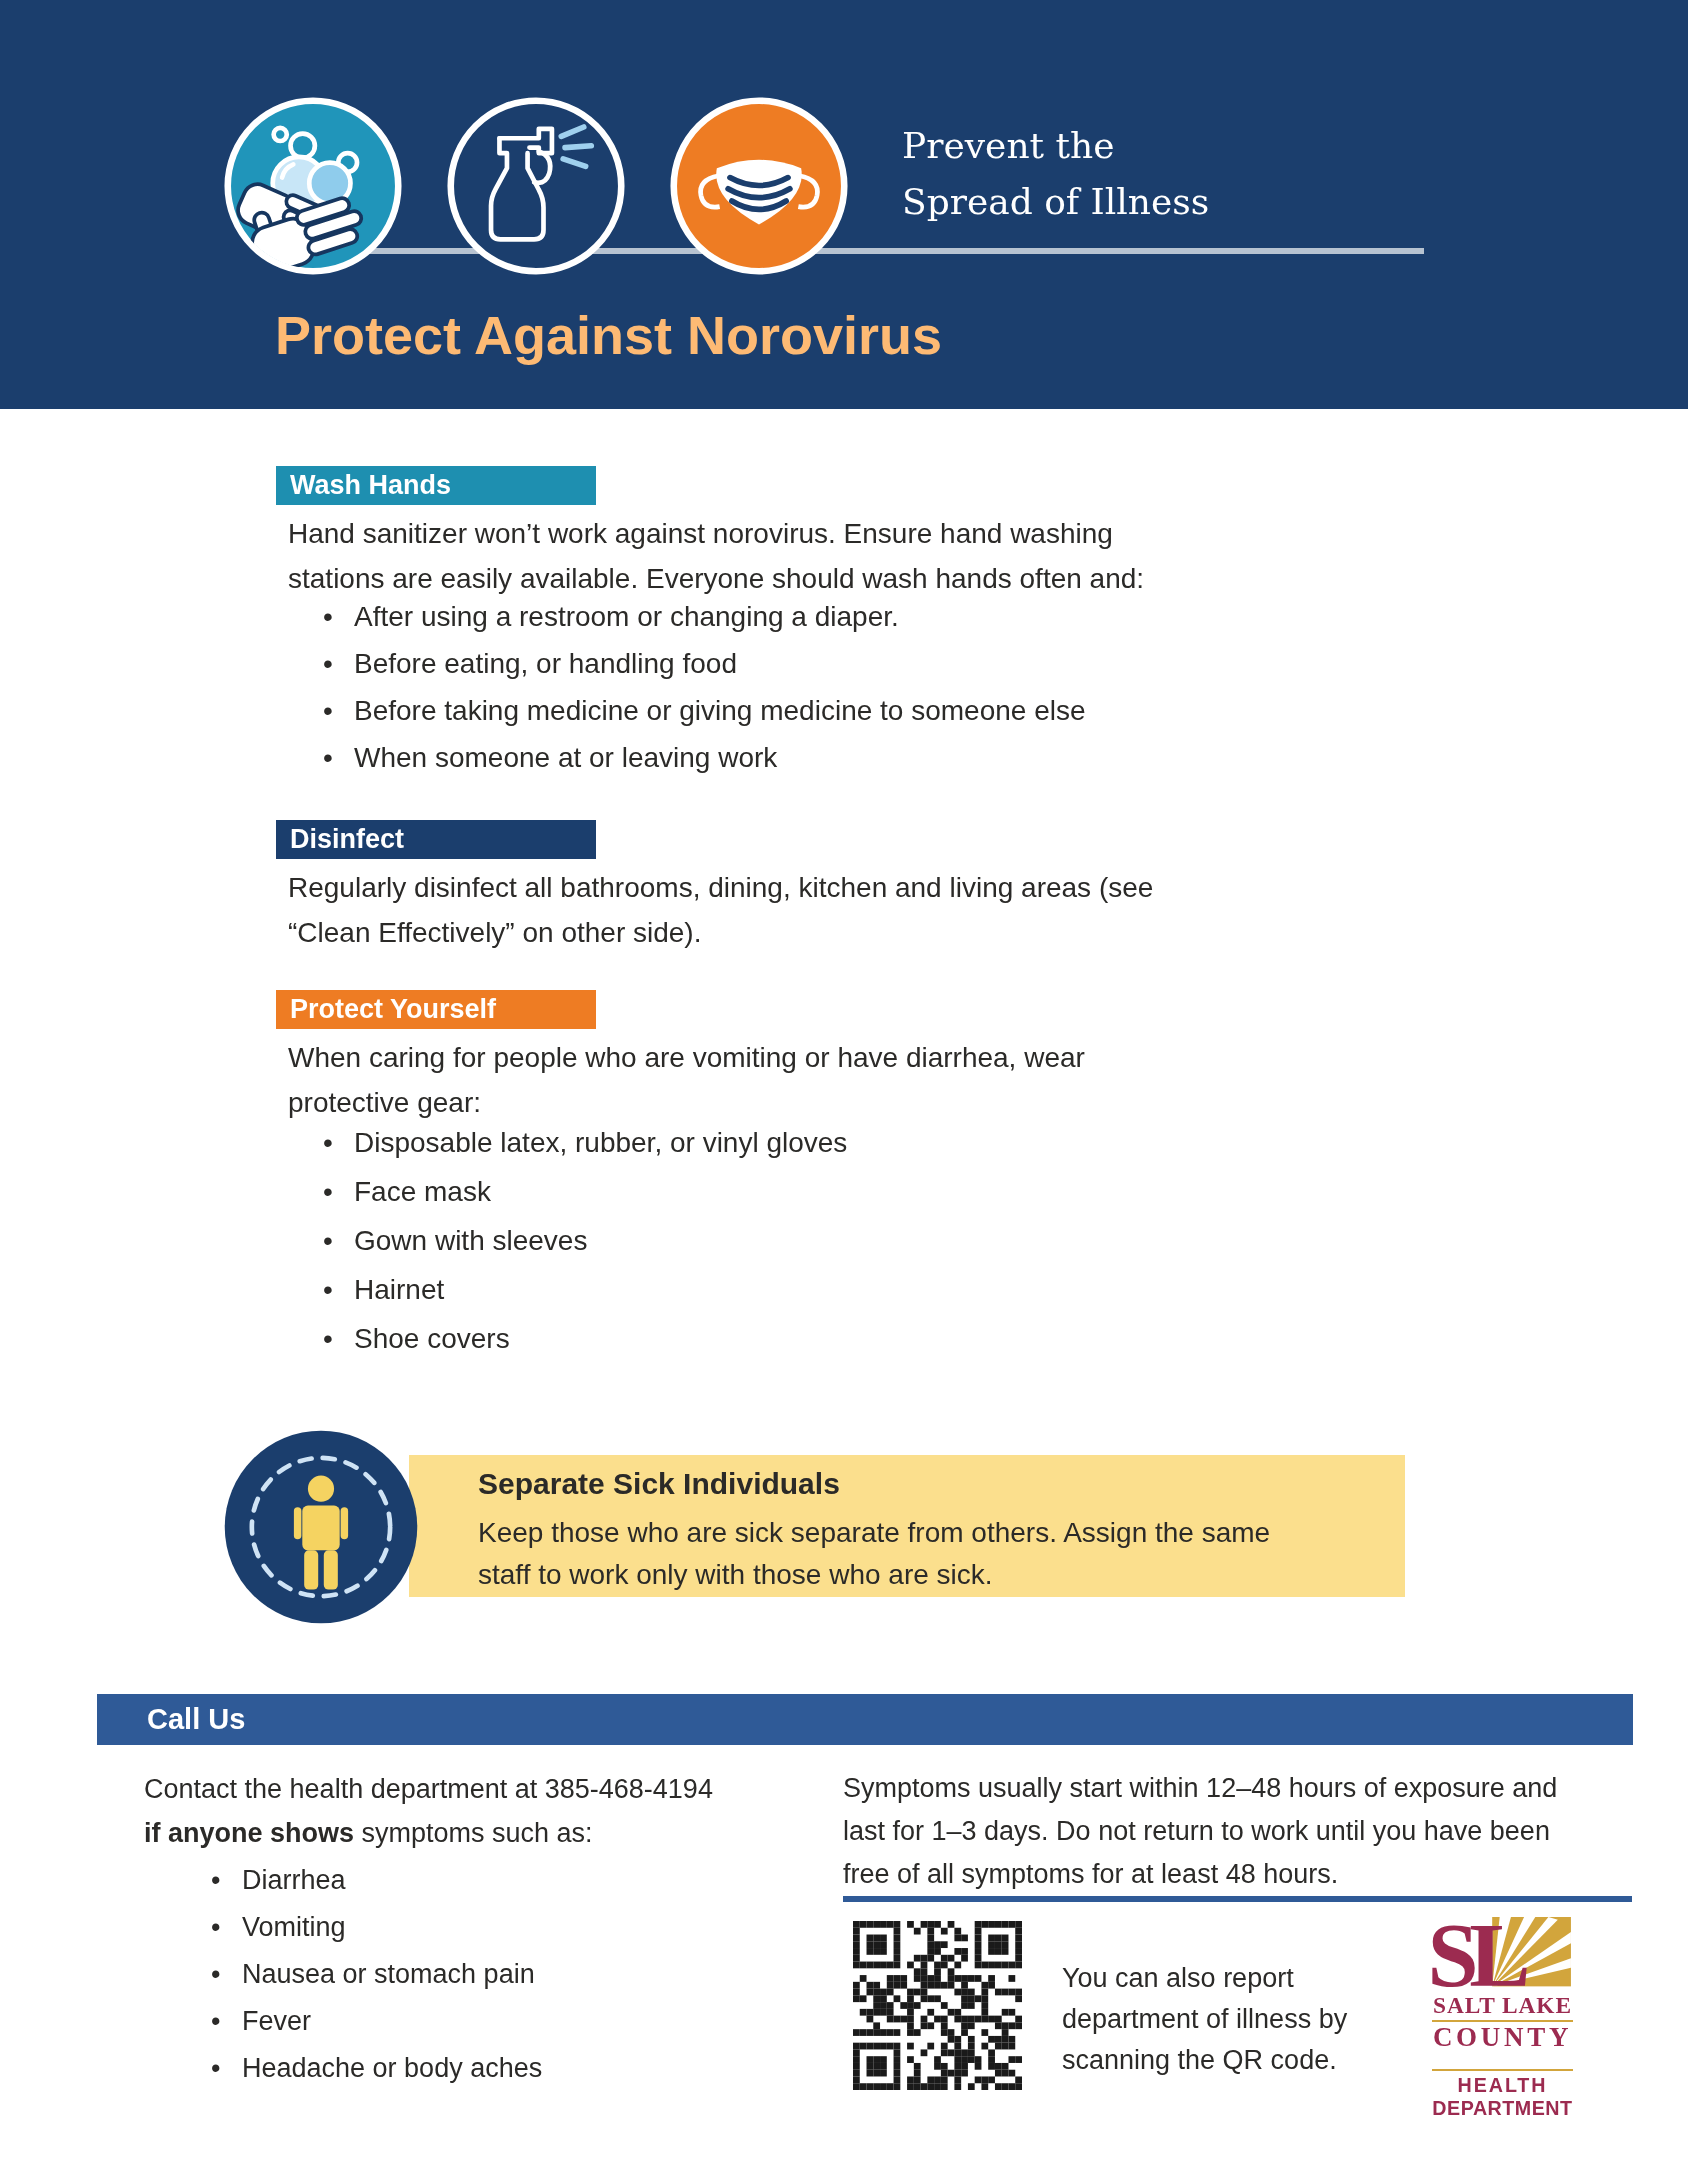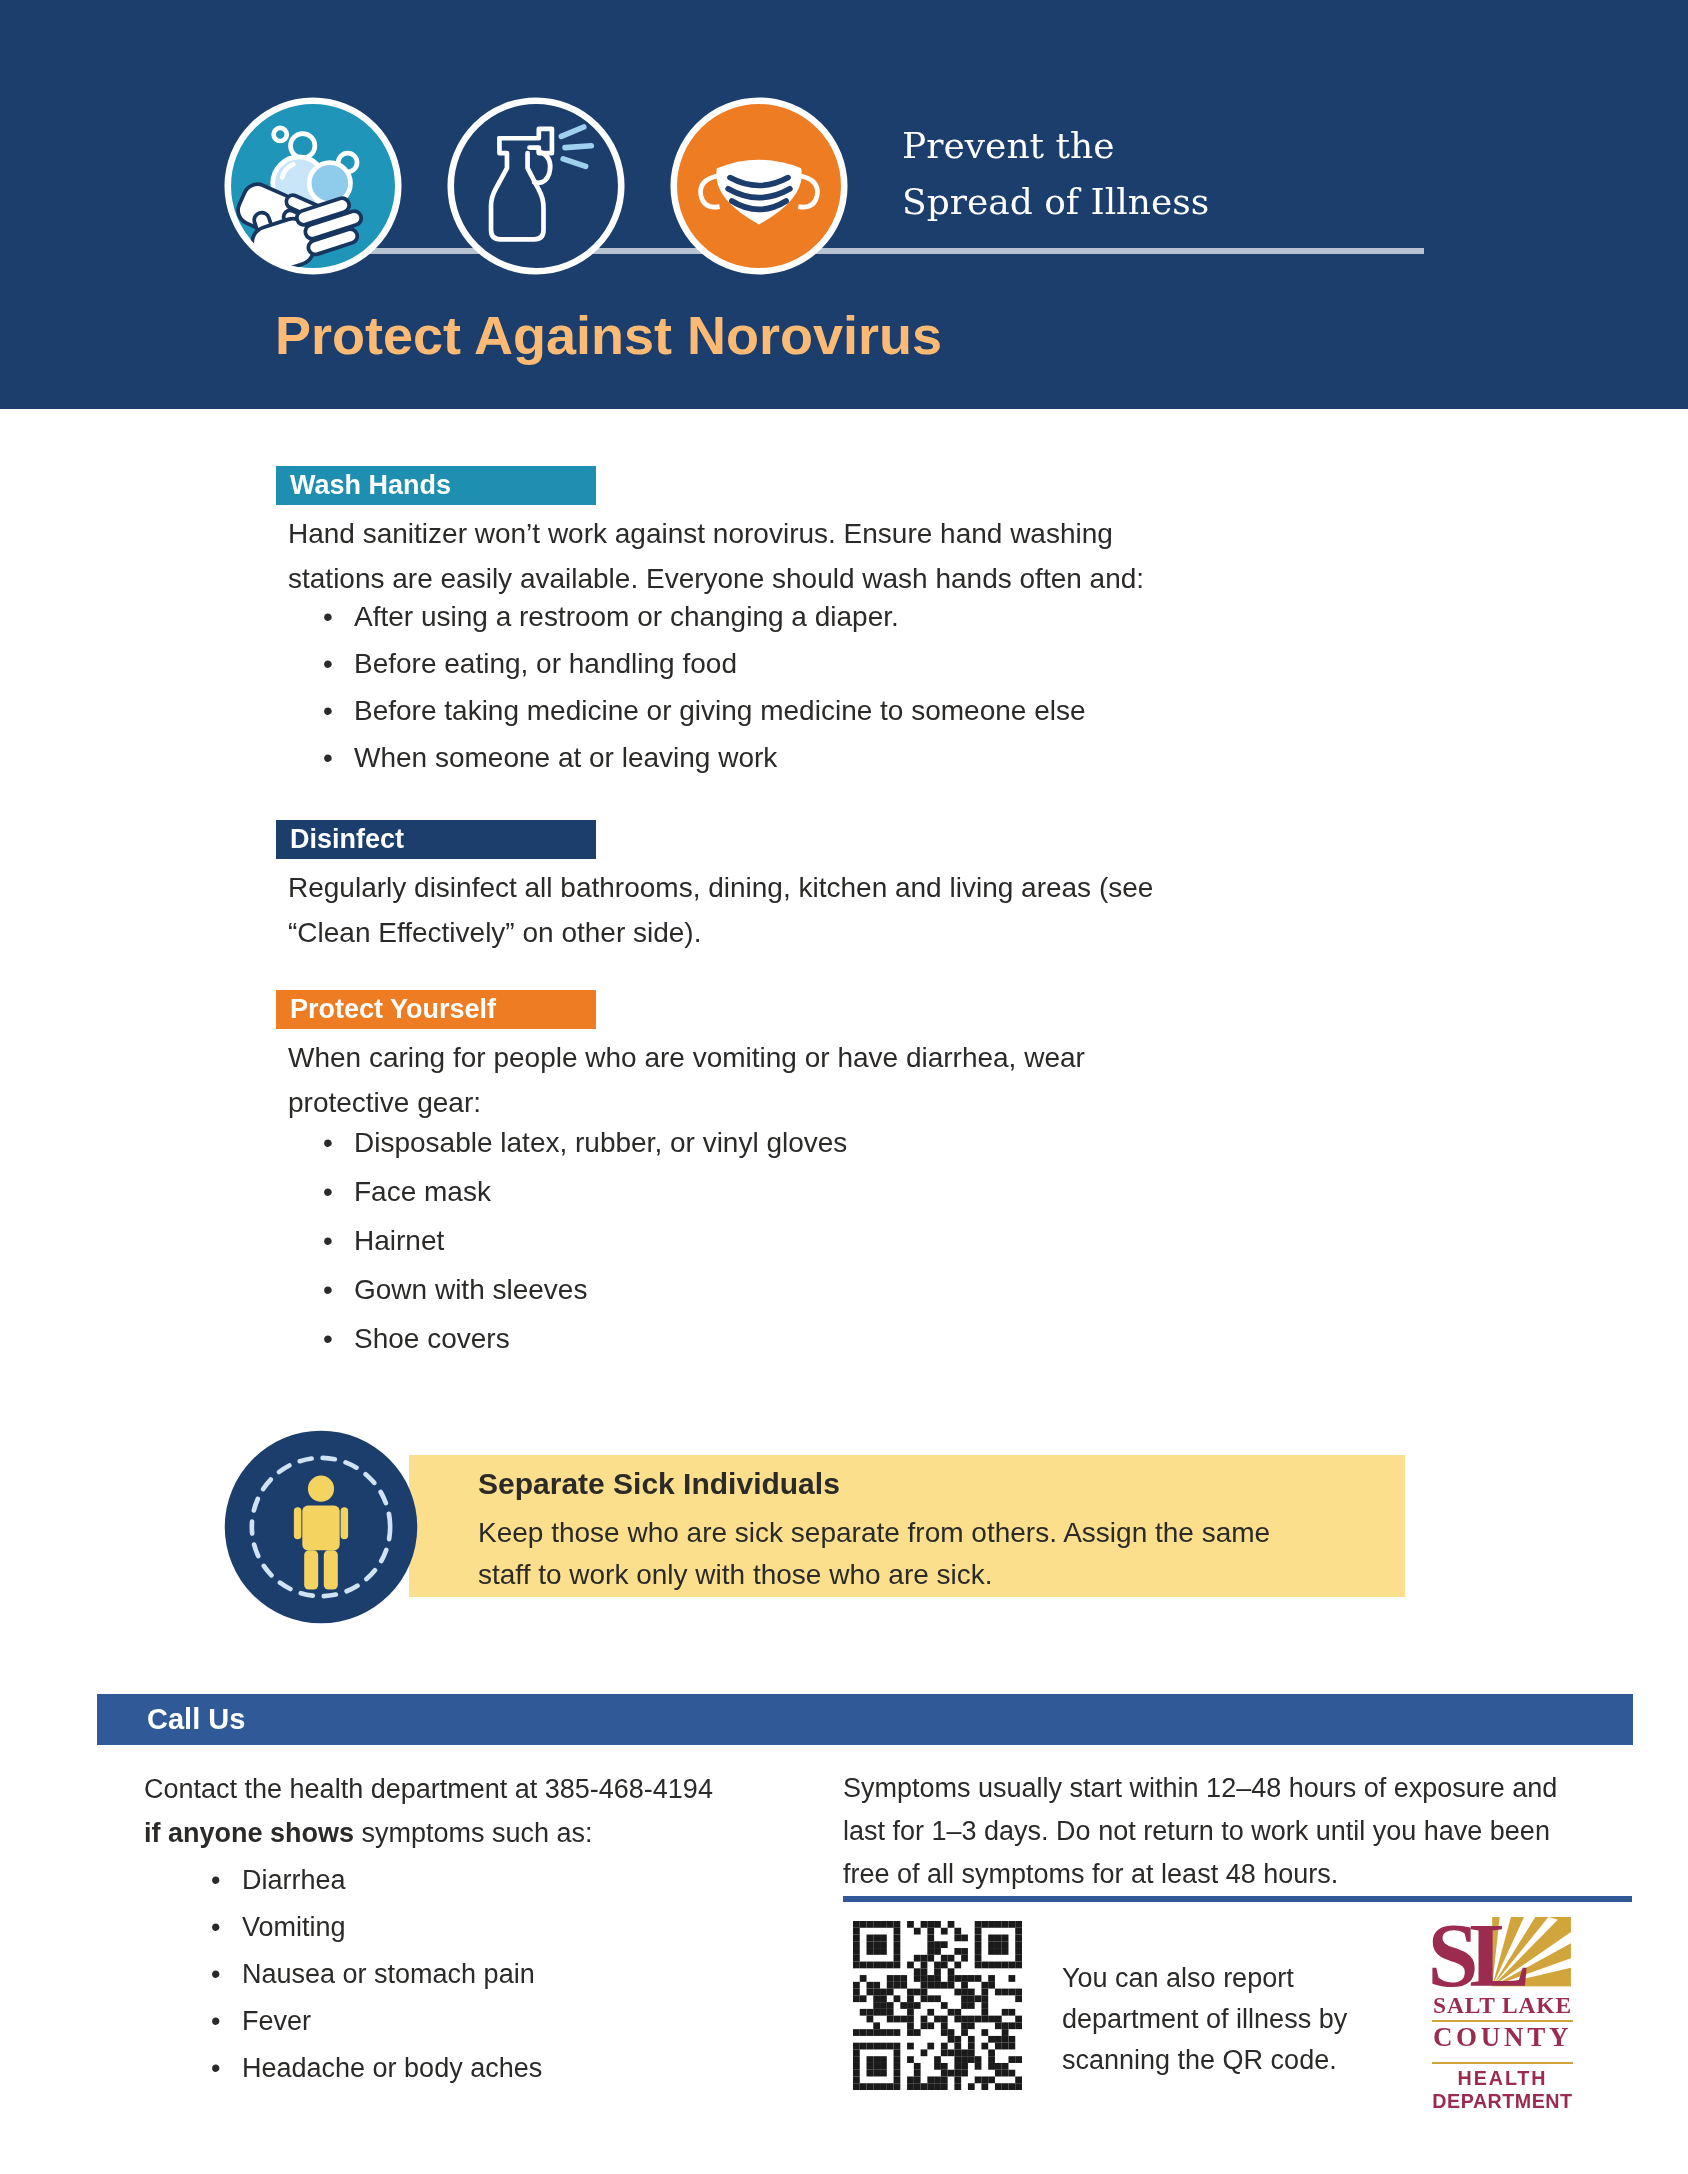--- a/index.html
+++ b/index.html
@@ -53,21 +53,21 @@
   .divider{left:843px;top:1896px;width:789px;height:5.6px;background:#2f5a97;}
   .qr{left:853px;top:1921px;width:169px;height:169px;background:#fff;}
   .qr-cap{left:1062px;top:1958px;font-size:27px;line-height:41px;}
 
   
   .logo{left:1432px;top:1917px;width:141px;text-align:center;color:#9c2b50;}
   .logo svg{display:block;}
   .lg1{font-family:"Liberation Serif",serif;font-weight:bold;font-size:23.4px;
        letter-spacing:0.9px;border-bottom:2.8px solid #d2a53c;padding-bottom:0.9px;}
   .lg2{font-family:"Liberation Serif",serif;font-weight:bold;font-size:27px;
-       letter-spacing:3.7px;border-bottom:2.8px solid #d2a53c;padding-bottom:9px;}
+       letter-spacing:3.7px;border-bottom:2.8px solid #d2a53c;padding-bottom:16px;}
   .lg3{font-size:19.7px;font-weight:bold;letter-spacing:1.9px;margin-top:2.8px;}
   .lg4{font-size:19.7px;font-weight:bold;letter-spacing:0.5px;}
 </style>
 </head>
 <body>
 
 <div class="page">
 
   <div class="abs header">
     <div class="abs hdr-line"></div>
@@ -167,22 +167,22 @@
   </div>
 
   <div class="abs bar bar-pro">Protect Yourself</div>
   <div class="abs para p-pro">
     <div>When caring for people who are vomiting or have diarrhea, wear</div>
     <div>protective gear:</div>
   </div>
   <div class="abs blist l-pro">
     <div class="b">Disposable latex, rubber, or vinyl gloves</div>
     <div class="b">Face mask</div>
+    <div class="b">Gown with sleeves</div>
     <div class="b">Hairnet</div>
-    <div class="b">Gown with sleeves</div>
     <div class="b">Shoe covers</div>
   </div>
 
   <div class="abs callout-box"></div>
   <svg class="abs person" viewBox="0 0 214 214">
     <circle cx="107" cy="107" r="103" fill="#1b3e6d"></circle>
     <circle cx="107" cy="107" r="74" fill="none" stroke="#cfe3f5" stroke-width="5" stroke-dasharray="13 12" stroke-linecap="round"></circle>
     <g fill="#f5d361">
       <circle cx="107" cy="66" r="14"></circle>
       <rect x="87" y="84" width="40" height="48" rx="6"></rect>

